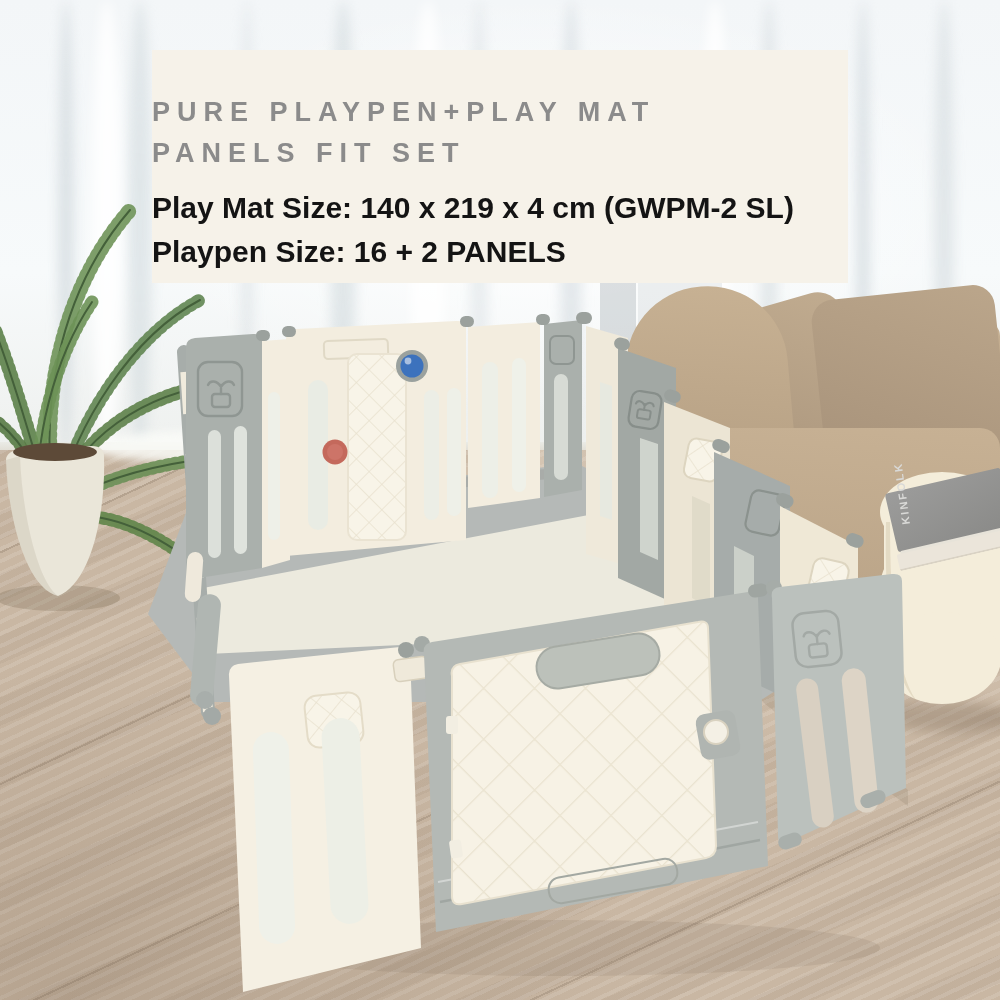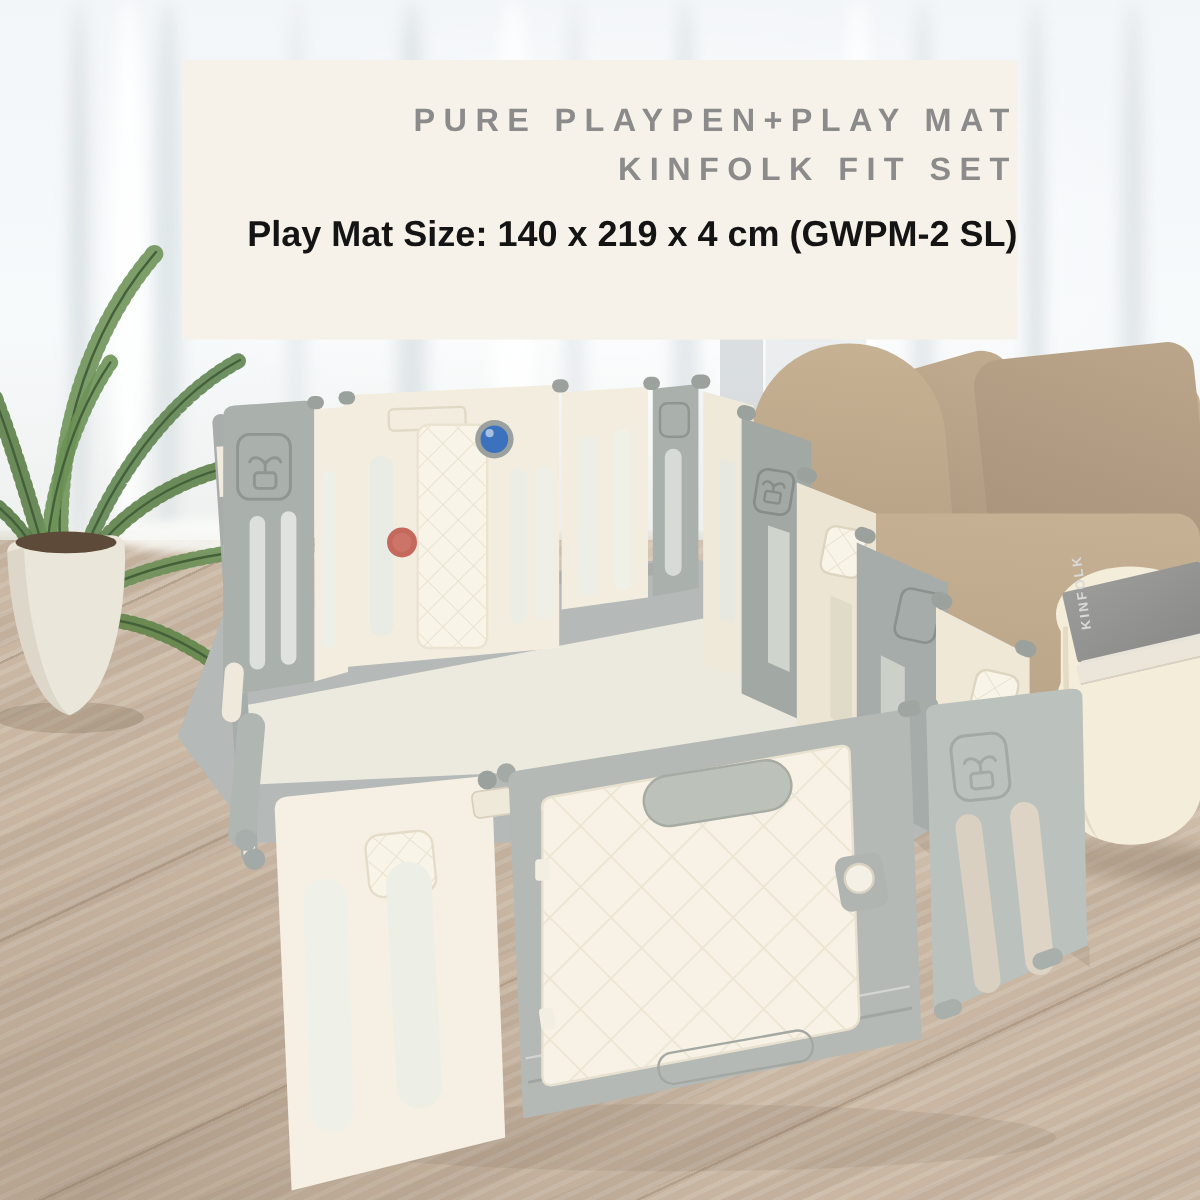--- a/index.html
+++ b/index.html
@@ -60,21 +60,21 @@
   .book-white{position:absolute;left:897px;top:541px;width:120px;height:15px;border-radius:2px;
     transform:rotate(-13deg);background:#ebe5da;border-bottom:2px solid #d9d2c4;}
 
   
   .plant-svg,.playpen-svg{position:absolute;}
   .plant-svg{left:-8px;top:178px;}
   .playpen-svg{left:0;top:0;}
 
   
   .banner{position:absolute;left:152px;top:50px;width:696px;height:233px;
-    background:var(--banner-bg,#f6f2e9);text-align:right;box-sizing:border-box;padding-top:30px;}
+    background:var(--banner-bg,#f6f2e9);text-align:left;box-sizing:border-box;padding-top:42px;}
   .banner-title{font-size:27px;font-weight:bold;letter-spacing:7px;line-height:1.52;
     color:var(--banner-title,#8b8b8b);white-space:nowrap;}
   .banner-spec{font-size:30px;font-weight:bold;letter-spacing:0;line-height:1.45;
     color:var(--banner-text,#141414);white-space:nowrap;}
   .banner-gap{height:12px;}
 </style>
 </head>
 <body>
 
 <div class="scene">
@@ -320,18 +320,19 @@
       </g>
       <rect x="804" y="678" width="22" height="150" rx="11" fill="#d9d0c2" transform="rotate(-7 815 753)"></rect>
       <rect x="848" y="668" width="24" height="145" rx="12" fill="#ddd4c6" transform="rotate(-6 860 740)"></rect>
       <rect x="860" y="792" width="26" height="14" rx="7" fill="#a9afab" transform="rotate(-20 873 799)"></rect>
       <rect x="778" y="834" width="24" height="14" rx="7" fill="#a9afab" transform="rotate(-18 790 841)"></rect>
     </g>
   </svg>
 
   <div class="banner">
     <div class="banner-title">PURE PLAYPEN+PLAY MAT</div>
-    <div class="banner-title">KINFOLK FIT SET</div>
+    <div class="banner-title">PANELS FIT SET</div>
     <div class="banner-gap"></div>
     <div class="banner-spec">Play Mat Size: 140 x 219 x 4 cm (GWPM-2 SL)</div>
+    <div class="banner-spec">Playpen Size: 16 + 2 PANELS</div>
   </div>
 
 </div>
 
 </body></html>

